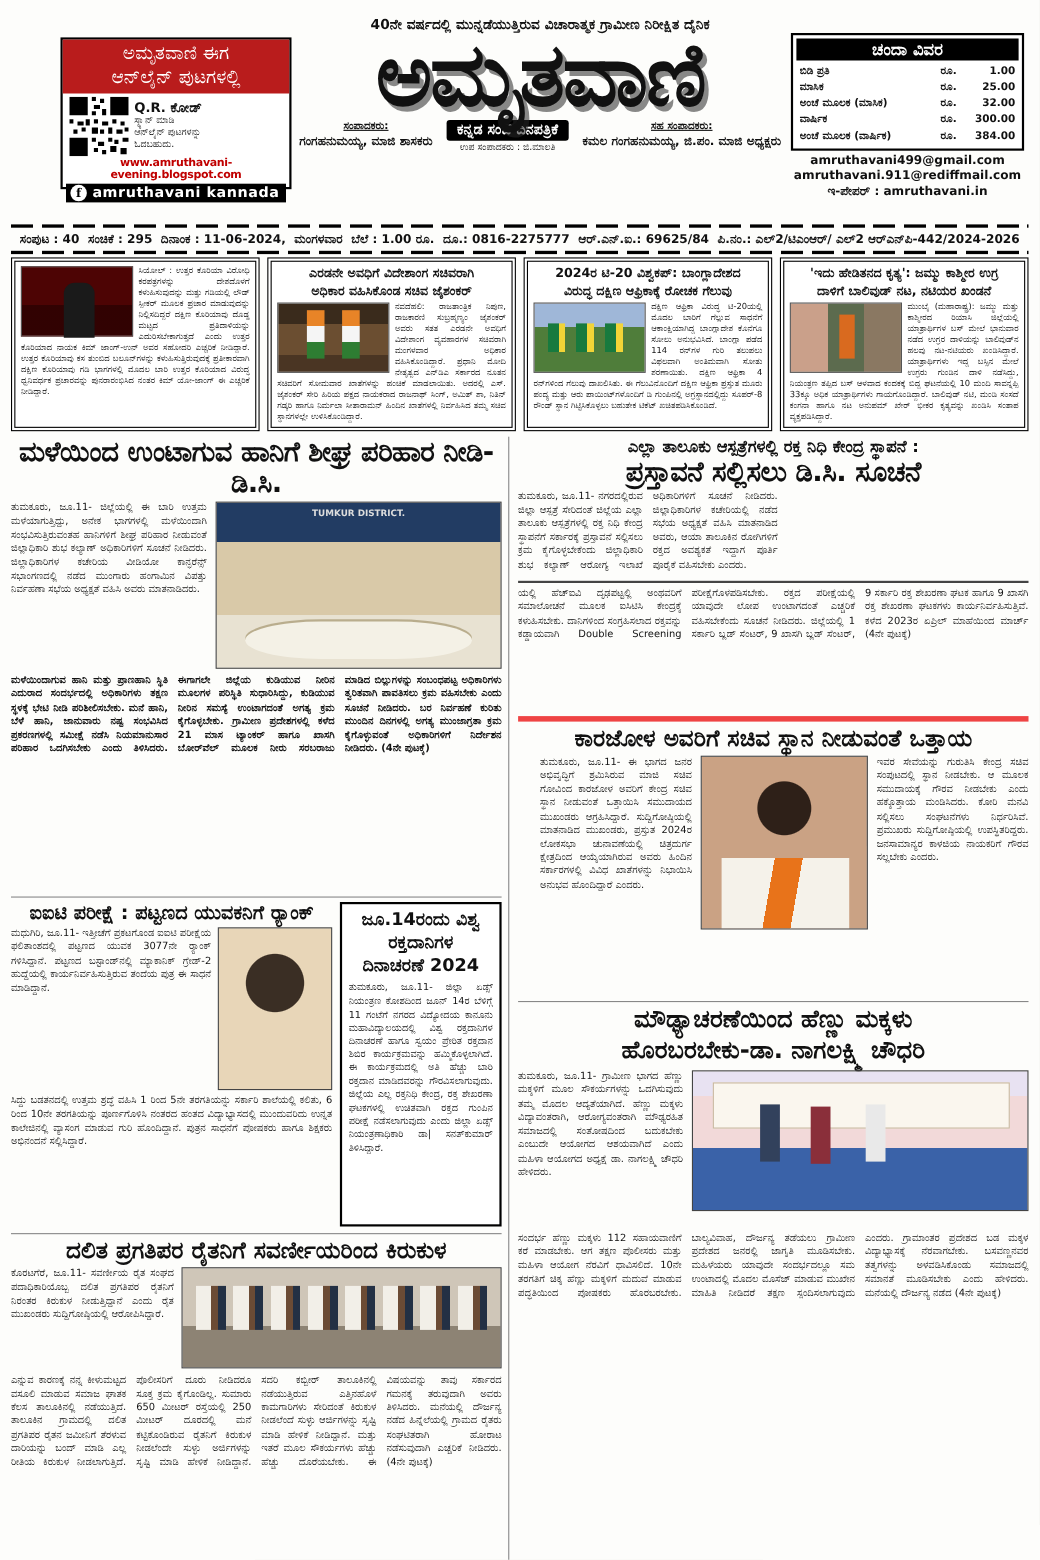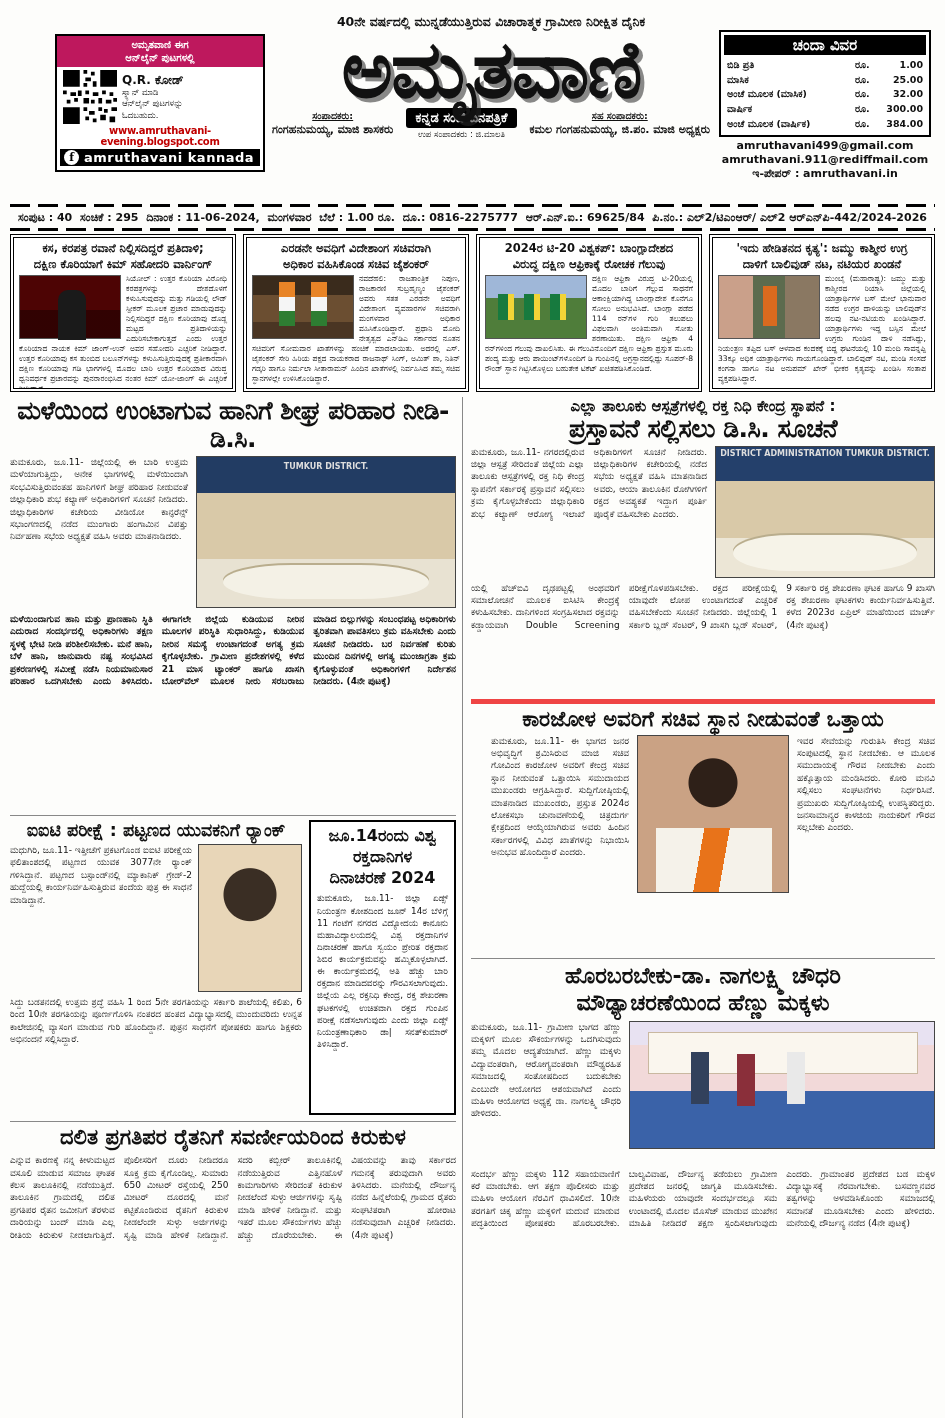--- a/index.html
+++ b/index.html
@@ -3,21 +3,21 @@
 <meta charset="utf-8">
 <style>
   * { margin:0; padding:0; box-sizing:border-box; }
   body { background:#e8e8e4; font-family:"DejaVu Sans", sans-serif; }
   .page { position:relative; width:945px; height:1418px; margin:0 auto; background:#fdfdfb; color:#111;
           overflow:hidden; padding:6px 10px 4px 10px; }
 
   
   .masthead { position:relative; height:196px; }
   .online-box { position:absolute; left:45px; top:28px; width:210px; height:138px; border:2px solid #000; background:#fff; }
-  .online-box .ob-head { background:#be185d; color:#fff; text-align:center; font-weight:bold; font-size:10px; line-height:1.25; padding:3px 0; }
+  .online-box .ob-head { background:#b91c1c; color:#fff; text-align:center; font-weight:normal; font-size:17px; line-height:1.25; padding:3px 0; }
   .ob-mid { display:flex; align-items:center; padding:3px 4px 1px 6px; gap:5px; }
   .qr { width:54px; height:54px; flex:0 0 auto; }
   .ob-txt { text-align:left; flex:1; }
   .ob-txt .b { font-weight:bold; font-size:12px; }
   .ob-txt .s { font-size:8.5px; line-height:1.3; }
   .ob-url { color:#c00000; font-weight:bold; font-size:10px; text-align:center; letter-spacing:-0.3px; }
   .ob-fb { display:flex; align-items:center; gap:5px; background:#000; color:#fff; margin:2px 3px 3px 3px; padding:1px 4px; }
   .fb-circle { width:15px; height:15px; border-radius:50%; background:#fff; color:#000; font-weight:bold; font-size:11px;
                display:flex; align-items:center; justify-content:center; font-family:"DejaVu Serif", serif; }
   .ob-fb span.t { font-weight:bold; font-size:13px; letter-spacing:0.5px; }
@@ -99,21 +99,21 @@
   .blood-box .bodytxt { margin-top:4px; font-size:8.8px; }
 
   .art-dalit { margin-top:6px; border-top:1px solid #888; padding-top:3px; }
   .art-dalit .row { display:flex; gap:7px; margin-top:3px; }
   .art-dalit .txt { width:148px; }
   .ph-group { flex:1; height:92px; background:linear-gradient(180deg,#cfc6b8 0 58%,#8d8374 58% 100%); }
   .ph-group::after { content:""; position:absolute; top:16px; left:4%; width:92%; height:40px;
       background:repeating-linear-gradient(90deg,#f2efe8 0 14px,#6b4b35 14px 20px,#233044 20px 27px,transparent 27px 34px); }
   .art-dalit .cols4 { margin-top:5px; height:288px; }
 
-  .art-blood .row { display:flex; gap:8px; margin-top:3px; }
+  .art-blood .row { display:flex; gap:8px; margin-top:3px;flex-direction:column; }
   .art-blood .txt { width:236px; }
   .ph-meet2 { flex:1; height:132px; background:linear-gradient(180deg,#24406b 0 26%,#d9c9a8 26% 70%,#ece6d6 70% 100%); }
   .ph-meet2::after { content:""; position:absolute; bottom:6px; left:8%; width:84%; height:36px; background:#f6f3e8; border-radius:35%/55%; box-shadow:0 -2px 0 #b9ad8d; }
   .art-blood .cols3 { margin-top:4px; height:112px; }
 
   .art-kar { margin-top:5px; border-top:5px solid #ef4444; padding-top:3px; }
   .art-kar .row { display:flex; gap:8px; margin-top:4px; height:218px;margin-left:20px; }
   .art-kar .c1, .art-kar .c3 { flex:1; }
   .kar-mid { width:152px; flex:0 0 auto; }
   .ph-portrait { width:152px; height:158px; background:radial-gradient(circle at 50% 30%, #2e2018 0 24px, #caa284 25px 46%), linear-gradient(180deg,#bcd3e8 0 52%,#f2f0ea 52% 100%); }
@@ -229,24 +229,20 @@
     <span>ಮಂಗಳವಾರ</span>
     <span>ಬೆಲೆ : 1.00 ರೂ.</span>
     <span>ದೂ.: 0816-2275777</span>
     <span>ಆರ್.ಎನ್.ಐ.: 69625/84</span>
     <span>ಪಿ.ನಂ.: ಎಲ್2/ಟಿಎಂಆರ್/ ಎಲ್2 ಆರ್‌ಎನ್‌ಪಿ-442/2024-2026</span>
   </div>
   <div class="dashline"></div>
 
   <section class="briefs">
     <article class="brief">
-      <h3>
-        <div>ಕಸ, ಕರಪತ್ರ ರವಾನೆ ನಿಲ್ಲಿಸದಿದ್ದರೆ ಪ್ರತಿದಾಳಿ;</div>
-        <div>ದಕ್ಷಿಣ ಕೊರಿಯಾಗೆ ಕಿಮ್ ಸಹೋದರಿ ವಾರ್ನಿಂಗ್</div>
-      </h3>
       <div class="ph ph-kim"></div>
       <p>ಸಿಯೋಲ್ : ಉತ್ತರ ಕೊರಿಯಾ ವಿರೋಧಿ ಕರಪತ್ರಗಳನ್ನು ದೇಶದೊಳಗೆ ಕಳುಹಿಸುವುದನ್ನು ಮತ್ತು ಗಡಿಯಲ್ಲಿ ಲೌಡ್ ಸ್ಪೀಕರ್ ಮೂಲಕ ಪ್ರಚಾರ ಮಾಡುವುದನ್ನು ನಿಲ್ಲಿಸದಿದ್ದರೆ ದಕ್ಷಿಣ ಕೊರಿಯಾವು ದೊಡ್ಡ ಮಟ್ಟದ ಪ್ರತಿದಾಳಿಯನ್ನು ಎದುರಿಸಬೇಕಾಗುತ್ತದೆ ಎಂದು ಉತ್ತರ ಕೊರಿಯಾದ ನಾಯಕ ಕಿಮ್ ಜಾಂಗ್-ಉನ್ ಅವರ ಸಹೋದರಿ ಎಚ್ಚರಿಕೆ ನೀಡಿದ್ದಾರೆ. ಉತ್ತರ ಕೊರಿಯಾವು ಕಸ ತುಂಬಿದ ಬಲೂನ್‌ಗಳನ್ನು ಕಳುಹಿಸುತ್ತಿರುವುದಕ್ಕೆ ಪ್ರತೀಕಾರವಾಗಿ ದಕ್ಷಿಣ ಕೊರಿಯಾವು ಗಡಿ ಭಾಗಗಳಲ್ಲಿ ಮೊದಲ ಬಾರಿ ಉತ್ತರ ಕೊರಿಯಾದ ವಿರುದ್ಧ ಧ್ವನಿವರ್ಧಕ ಪ್ರಚಾರವನ್ನು ಪುನರಾರಂಭಿಸಿದ ನಂತರ ಕಿಮ್ ಯೋ-ಜಾಂಗ್ ಈ ಎಚ್ಚರಿಕೆ ನೀಡಿದ್ದಾರೆ.</p>
     </article>
     <article class="brief">
       <h3>
         <div>ಎರಡನೇ ಅವಧಿಗೆ ವಿದೇಶಾಂಗ ಸಚಿವರಾಗಿ</div>
         <div>ಅಧಿಕಾರ ವಹಿಸಿಕೊಂಡ ಸಚಿವ ಜೈಶಂಕರ್</div>
       </h3>
       <div class="ph ph-flagroom"></div>
       <p>ನವದೆಹಲಿ: ರಾಜತಾಂತ್ರಿಕ ನಿಪುಣ, ರಾಜಕಾರಣಿ ಸುಬ್ರಹ್ಮಣ್ಯಂ ಜೈಶಂಕರ್ ಅವರು ಸತತ ಎರಡನೇ ಅವಧಿಗೆ ವಿದೇಶಾಂಗ ವ್ಯವಹಾರಗಳ ಸಚಿವರಾಗಿ ಮಂಗಳವಾರ ಅಧಿಕಾರ ವಹಿಸಿಕೊಂಡಿದ್ದಾರೆ. ಪ್ರಧಾನಿ ಮೋದಿ ನೇತೃತ್ವದ ಎನ್‌ಡಿಎ ಸರ್ಕಾರದ ನೂತನ ಸಚಿವರಿಗೆ ಸೋಮವಾರ ಖಾತೆಗಳನ್ನು ಹಂಚಿಕೆ ಮಾಡಲಾಯಿತು. ಅದರಲ್ಲಿ ಎಸ್. ಜೈಶಂಕರ್ ಸೇರಿ ಹಿರಿಯ ಪಕ್ಷದ ನಾಯಕರಾದ ರಾಜನಾಥ್ ಸಿಂಗ್, ಅಮಿತ್ ಶಾ, ನಿತಿನ್ ಗಡ್ಕರಿ ಹಾಗೂ ನಿರ್ಮಲಾ ಸೀತಾರಾಮನ್ ಹಿಂದಿನ ಖಾತೆಗಳಲ್ಲಿ ನಿರ್ವಹಿಸಿದ ತಮ್ಮ ಸಚಿವ ಸ್ಥಾನಗಳಲ್ಲೇ ಉಳಿಸಿಕೊಂಡಿದ್ದಾರೆ.</p>
@@ -299,20 +295,24 @@
             <div>ಜೂ.14ರಂದು ವಿಶ್ವ</div>
             <div>ರಕ್ತದಾನಿಗಳ</div>
             <div>ದಿನಾಚರಣೆ 2024</div>
           </h3>
           <p class="bodytxt">ತುಮಕೂರು, ಜೂ.11- ಜಿಲ್ಲಾ ಏಡ್ಸ್ ನಿಯಂತ್ರಣ ಕೋಶದಿಂದ ಜೂನ್ 14ರ ಬೆಳಿಗ್ಗೆ 11 ಗಂಟೆಗೆ ನಗರದ ವಿದ್ಯೋದಯ ಕಾನೂನು ಮಹಾವಿದ್ಯಾಲಯದಲ್ಲಿ ವಿಶ್ವ ರಕ್ತದಾನಿಗಳ ದಿನಾಚರಣೆ ಹಾಗೂ ಸ್ವಯಂ ಪ್ರೇರಿತ ರಕ್ತದಾನ ಶಿಬಿರ ಕಾರ್ಯಕ್ರಮವನ್ನು ಹಮ್ಮಿಕೊಳ್ಳಲಾಗಿದೆ. ಈ ಕಾರ್ಯಕ್ರಮದಲ್ಲಿ ಅತಿ ಹೆಚ್ಚು ಬಾರಿ ರಕ್ತದಾನ ಮಾಡಿದವರನ್ನು ಗೌರವಿಸಲಾಗುವುದು. ಜಿಲ್ಲೆಯ ಎಲ್ಲ ರಕ್ತನಿಧಿ ಕೇಂದ್ರ, ರಕ್ತ ಶೇಖರಣಾ ಘಟಕಗಳಲ್ಲಿ ಉಚಿತವಾಗಿ ರಕ್ತದ ಗುಂಪಿನ ಪರೀಕ್ಷೆ ನಡೆಸಲಾಗುವುದು ಎಂದು ಜಿಲ್ಲಾ ಏಡ್ಸ್ ನಿಯಂತ್ರಣಾಧಿಕಾರಿ ಡಾ| ಸನತ್‌ಕುಮಾರ್ ತಿಳಿಸಿದ್ದಾರೆ.</p>
         </aside>
       </div>
 
       <article class="art-dalit">
         <h2 class="headline-lg">ದಲಿತ ಪ್ರಗತಿಪರ ರೈತನಿಗೆ ಸವರ್ಣೀಯರಿಂದ ಕಿರುಕುಳ</h2>
+        <div class="row">
+          <p class="bodytxt txt">ಕೊರಟಗೆರೆ, ಜೂ.11- ಸವರ್ಣೀಯ ರೈತ ಸಂಘದ ಪದಾಧಿಕಾರಿಯೊಬ್ಬ ದಲಿತ ಪ್ರಗತಿಪರ ರೈತನಿಗೆ ನಿರಂತರ ಕಿರುಕುಳ ನೀಡುತ್ತಿದ್ದಾನೆ ಎಂದು ರೈತ ಮುಖಂಡರು ಸುದ್ದಿಗೋಷ್ಠಿಯಲ್ಲಿ ಆರೋಪಿಸಿದ್ದಾರೆ.</p>
+          <div class="photo ph-group"></div>
+        </div>
         <p class="bodytxt cols4">ಎನ್ನುವ ಕಾರಣಕ್ಕೆ ನನ್ನ ಕೀಳುಮಟ್ಟದ ವಸೂಲಿ ಮಾಡುವ ಸಮಾಜ ಘಾತಕ ಕೆಲಸ ತಾಲೂಕಿನಲ್ಲಿ ನಡೆಯುತ್ತಿದೆ. ತಾಲೂಕಿನ ಗ್ರಾಮದಲ್ಲಿ ದಲಿತ ಪ್ರಗತಿಪರ ರೈತನ ಜಮೀನಿಗೆ ತೆರಳುವ ದಾರಿಯನ್ನು ಬಂದ್ ಮಾಡಿ ಎಲ್ಲ ರೀತಿಯ ಕಿರುಕುಳ ನೀಡಲಾಗುತ್ತಿದೆ. ಪೊಲೀಸರಿಗೆ ದೂರು ನೀಡಿದರೂ ಸೂಕ್ತ ಕ್ರಮ ಕೈಗೊಂಡಿಲ್ಲ. ಸುಮಾರು 650 ಮೀಟರ್ ರಸ್ತೆಯಲ್ಲಿ 250 ಮೀಟರ್ ದೂರದಲ್ಲಿ ಮನೆ ಕಟ್ಟಿಕೊಂಡಿರುವ ರೈತನಿಗೆ ಕಿರುಕುಳ ನೀಡಲೆಂದೇ ಸುಳ್ಳು ಅರ್ಜಿಗಳನ್ನು ಸೃಷ್ಟಿ ಮಾಡಿ ಹೇಳಿಕೆ ನೀಡಿದ್ದಾನೆ. ಸದರಿ ಕಬ್ಬೀರ್ ತಾಲೂಕಿನಲ್ಲಿ ನಡೆಯುತ್ತಿರುವ ಎತ್ತಿನಹೊಳೆ ಕಾಮಗಾರಿಗಳು ಸೇರಿದಂತೆ ಕಿರುಕುಳ ನೀಡಲೆಂದೆ ಸುಳ್ಳು ಆರ್ಜಿಗಳನ್ನು ಸೃಷ್ಟಿ ಮಾಡಿ ಹೇಳಿಕೆ ನೀಡಿದ್ದಾನೆ. ಮತ್ತು ಇತರೆ ಮೂಲ ಸೌಕರ್ಯಗಳು ಹೆಚ್ಚು ಹೆಚ್ಚು ದೊರೆಯಬೇಕು. ಈ ವಿಷಯವನ್ನು ತಾವು ಸರ್ಕಾರದ ಗಮನಕ್ಕೆ ತರುವುದಾಗಿ ಅವರು ತಿಳಿಸಿದರು. ಮನೆಯಲ್ಲಿ ದೌರ್ಜನ್ಯ ನಡೆದ ಹಿನ್ನೆಲೆಯಲ್ಲಿ ಗ್ರಾಮದ ರೈತರು ಸಂಘಟಿತರಾಗಿ ಹೋರಾಟ ನಡೆಸುವುದಾಗಿ ಎಚ್ಚರಿಕೆ ನೀಡಿದರು.  (4ನೇ ಪುಟಕ್ಕೆ)</p>
       </article>
     </div>
 
     <div class="col-right">
 
       <article class="art-blood">
         <div class="kicker">ಎಲ್ಲಾ ತಾಲೂಕು ಆಸ್ಪತ್ರೆಗಳಲ್ಲಿ ರಕ್ತ ನಿಧಿ ಕೇಂದ್ರ ಸ್ಥಾಪನೆ :</div>
         <h1 class="headline-xl">ಪ್ರಸ್ತಾವನೆ ಸಲ್ಲಿಸಲು ಡಿ.ಸಿ. ಸೂಚನೆ</h1>
         <div class="row">
@@ -330,22 +330,22 @@
           <p class="bodytxt c1">ತುಮಕೂರು, ಜೂ.11- ಈ ಭಾಗದ ಜನರ ಅಭಿವೃದ್ಧಿಗೆ ಶ್ರಮಿಸಿರುವ ಮಾಜಿ ಸಚಿವ ಗೋವಿಂದ ಕಾರಜೋಳ ಅವರಿಗೆ ಕೇಂದ್ರ ಸಚಿವ ಸ್ಥಾನ ನೀಡುವಂತೆ ಒತ್ತಾಯಿಸಿ ಸಮುದಾಯದ ಮುಖಂಡರು ಆಗ್ರಹಿಸಿದ್ದಾರೆ. ಸುದ್ದಿಗೋಷ್ಠಿಯಲ್ಲಿ ಮಾತನಾಡಿದ ಮುಖಂಡರು, ಪ್ರಸ್ತುತ 2024ರ ಲೋಕಸಭಾ ಚುನಾವಣೆಯಲ್ಲಿ ಚಿತ್ರದುರ್ಗ ಕ್ಷೇತ್ರದಿಂದ ಆಯ್ಕೆಯಾಗಿರುವ ಅವರು ಹಿಂದಿನ ಸರ್ಕಾರಗಳಲ್ಲಿ ವಿವಿಧ ಖಾತೆಗಳನ್ನು ನಿಭಾಯಿಸಿ ಅನುಭವ ಹೊಂದಿದ್ದಾರೆ ಎಂದರು.</p>
           <div class="kar-mid">
             <div class="photo ph-portrait"></div>
           </div>
           <p class="bodytxt c3">ಇವರ ಸೇವೆಯನ್ನು ಗುರುತಿಸಿ ಕೇಂದ್ರ ಸಚಿವ ಸಂಪುಟದಲ್ಲಿ ಸ್ಥಾನ ನೀಡಬೇಕು. ಆ ಮೂಲಕ ಸಮುದಾಯಕ್ಕೆ ಗೌರವ ನೀಡಬೇಕು ಎಂದು ಹಕ್ಕೊತ್ತಾಯ ಮಂಡಿಸಿದರು. ಕೋರಿ ಮನವಿ ಸಲ್ಲಿಸಲು ಸಂಘಟನೆಗಳು ನಿರ್ಧರಿಸಿವೆ. ಪ್ರಮುಖರು ಸುದ್ದಿಗೋಷ್ಠಿಯಲ್ಲಿ ಉಪಸ್ಥಿತರಿದ್ದರು. ಜನಸಾಮಾನ್ಯರ ಕಾಳಜಿಯ ನಾಯಕರಿಗೆ ಗೌರವ ಸಲ್ಲಬೇಕು ಎಂದರು.</p>
         </div>
       </article>
 
       <article class="art-nag">
         <h2>
+          <div>ಮೌಢ್ಯಾಚರಣೆಯಿಂದ ಹೆಣ್ಣು ಮಕ್ಕಳು</div>
           <div>ಹೊರಬರಬೇಕು-ಡಾ. ನಾಗಲಕ್ಷ್ಮಿ ಚೌಧರಿ</div>
-          <div>ಮೌಢ್ಯಾಚರಣೆಯಿಂದ ಹೆಣ್ಣು ಮಕ್ಕಳು</div>
         </h2>
         <div class="row">
           <p class="bodytxt txt">ತುಮಕೂರು, ಜೂ.11- ಗ್ರಾಮೀಣ ಭಾಗದ ಹೆಣ್ಣು ಮಕ್ಕಳಿಗೆ ಮೂಲ ಸೌಕರ್ಯಗಳನ್ನು ಒದಗಿಸುವುದು ತಮ್ಮ ಮೊದಲ ಆದ್ಯತೆಯಾಗಿದೆ. ಹೆಣ್ಣು ಮಕ್ಕಳು ವಿದ್ಯಾವಂತರಾಗಿ, ಆರೋಗ್ಯವಂತರಾಗಿ ಮೌಢ್ಯರಹಿತ ಸಮಾಜದಲ್ಲಿ ಸಂತೋಷದಿಂದ ಬದುಕಬೇಕು ಎಂಬುದೇ ಆಯೋಗದ ಆಶಯವಾಗಿದೆ ಎಂದು ಮಹಿಳಾ ಆಯೋಗದ ಅಧ್ಯಕ್ಷೆ ಡಾ. ನಾಗಲಕ್ಷ್ಮಿ ಚೌಧರಿ ಹೇಳಿದರು.</p>
           <div class="photo ph-event"></div>
         </div>
         <p class="bodytxt cols3">ಸಂದರ್ಭ ಹೆಣ್ಣು ಮಕ್ಕಳು 112 ಸಹಾಯವಾಣಿಗೆ ಕರೆ ಮಾಡಬೇಕು. ಆಗ ತಕ್ಷಣ ಪೊಲೀಸರು ಮತ್ತು ಮಹಿಳಾ ಆಯೋಗ ನೆರವಿಗೆ ಧಾವಿಸಲಿದೆ. 10ನೇ ತರಗತಿಗೆ ಚಿಕ್ಕ ಹೆಣ್ಣು ಮಕ್ಕಳಿಗೆ ಮದುವೆ ಮಾಡುವ ಪದ್ಧತಿಯಿಂದ ಪೋಷಕರು ಹೊರಬರಬೇಕು. ಬಾಲ್ಯವಿವಾಹ, ದೌರ್ಜನ್ಯ ತಡೆಯಲು ಗ್ರಾಮೀಣ ಪ್ರದೇಶದ ಜನರಲ್ಲಿ ಜಾಗೃತಿ ಮೂಡಿಸಬೇಕು. ಮಹಿಳೆಯರು ಯಾವುದೇ ಸಂದರ್ಭದಲ್ಲೂ ಸಮ ಉಂಟಾದಲ್ಲಿ ಮೊದಲ ಮೊಸೆಜ್ ಮಾಡುವ ಮುಖೇನ ಮಾಹಿತಿ ನೀಡಿದರೆ ತಕ್ಷಣ ಸ್ಪಂದಿಸಲಾಗುವುದು ಎಂದರು. ಗ್ರಾಮಾಂತರ ಪ್ರದೇಶದ ಬಡ ಮಕ್ಕಳ ವಿದ್ಯಾಭ್ಯಾಸಕ್ಕೆ ನೆರವಾಗಬೇಕು. ಬಸವಣ್ಣನವರ ತತ್ವಗಳನ್ನು ಅಳವಡಿಸಿಕೊಂಡು ಸಮಾಜದಲ್ಲಿ ಸಮಾನತೆ ಮೂಡಿಸಬೇಕು ಎಂದು ಹೇಳಿದರು. ಮನೆಯಲ್ಲಿ ದೌರ್ಜನ್ಯ ನಡೆದ  (4ನೇ ಪುಟಕ್ಕೆ)</p>
       </article>
     </div>
   </main>
 </div>

